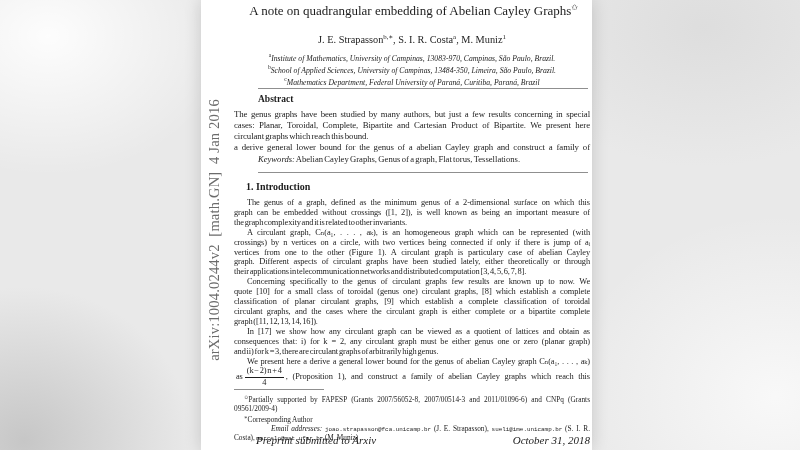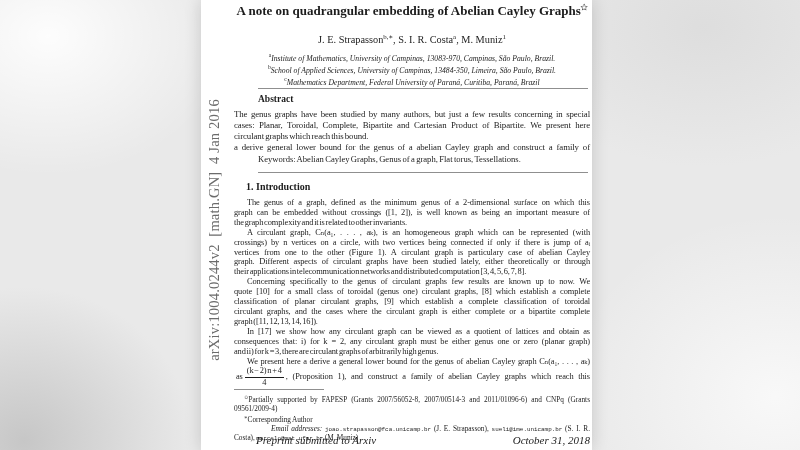--- a/index.html
+++ b/index.html
@@ -14,34 +14,34 @@
       radial-gradient(ellipse 240px 220px at 3% 98%, rgba(170,170,170,.55), rgba(170,170,170,0) 70%),
       radial-gradient(ellipse 300px 260px at 97% 88%, rgba(252,252,252,.8), rgba(252,252,252,0) 70%),
       radial-gradient(ellipse 280px 200px at 88% 6%, rgba(200,200,200,.35), rgba(200,200,200,0) 70%),
       var(--backdrop);}
   .page{position:absolute;left:201px;top:0;width:391px;height:450px;background:var(--page-bg);
     box-shadow:0 0 16px rgba(0,0,0,.16);}
   .stamp{position:absolute;left:66px;top:220px;width:300px;height:20px;
     transform:rotate(-90deg);transform-origin:center;
     font-size:14.5px;color:var(--stamp);text-align:center;white-space:pre;letter-spacing:.2px;}
   .abs-el{position:absolute;}
-  .title{left:234px;top:3px;width:356px;text-align:center;font-size:13px;font-weight:bold;}
+  .title{left:222px;top:3px;width:356px;text-align:right;font-size:13px;}
   .title sup{font-size:8px;}
   .authors{left:234px;top:33px;width:356px;text-align:center;font-size:10.3px;}
   .authors sup{font-size:6.8px;}
   .affils{left:234px;top:51px;width:356px;text-align:center;font-style:italic;
     font-size:7.7px;line-height:9.4px;}
   .affils sup{font-size:5.5px;font-style:normal;}
   .hrule{height:1px;background:var(--rule);}
   .rule-abs-top{left:258px;top:88px;width:330px;}
   .abs-head{left:258px;top:94px;font-size:9.5px;font-weight:bold;}
   .abs-body{left:234px;top:109px;width:356px;font-size:8.8px;line-height:11px;
     word-spacing:-1px;letter-spacing:-.08px;}
   .keywords{left:258px;top:154px;width:330px;font-size:8.6px;word-spacing:-.8px;}
-  .keywords .kw-label{text-align:right;}
+  .keywords .kw-label{font-style:italic;text-align:right;}
   .rule-abs-bot{left:258px;top:172px;width:330px;}
   .sec-head{left:246px;top:181px;font-size:10px;font-weight:bold;}
   .body-text{left:234px;top:198px;width:356px;font-size:8.4px;line-height:9.9px;
     word-spacing:-1.2px;letter-spacing:-.1px;}
   .line{text-align:justify;text-align-last:justify;}
   .line.last{text-align-last:left;}
   .para .line.first{text-indent:13px;}
   .frac-line{display:flex;align-items:center;height:21px;}
   .frac-pre{margin-left:2px;}
   .frac{display:inline-block;text-align:center;margin:0 2px;vertical-align:middle;}

